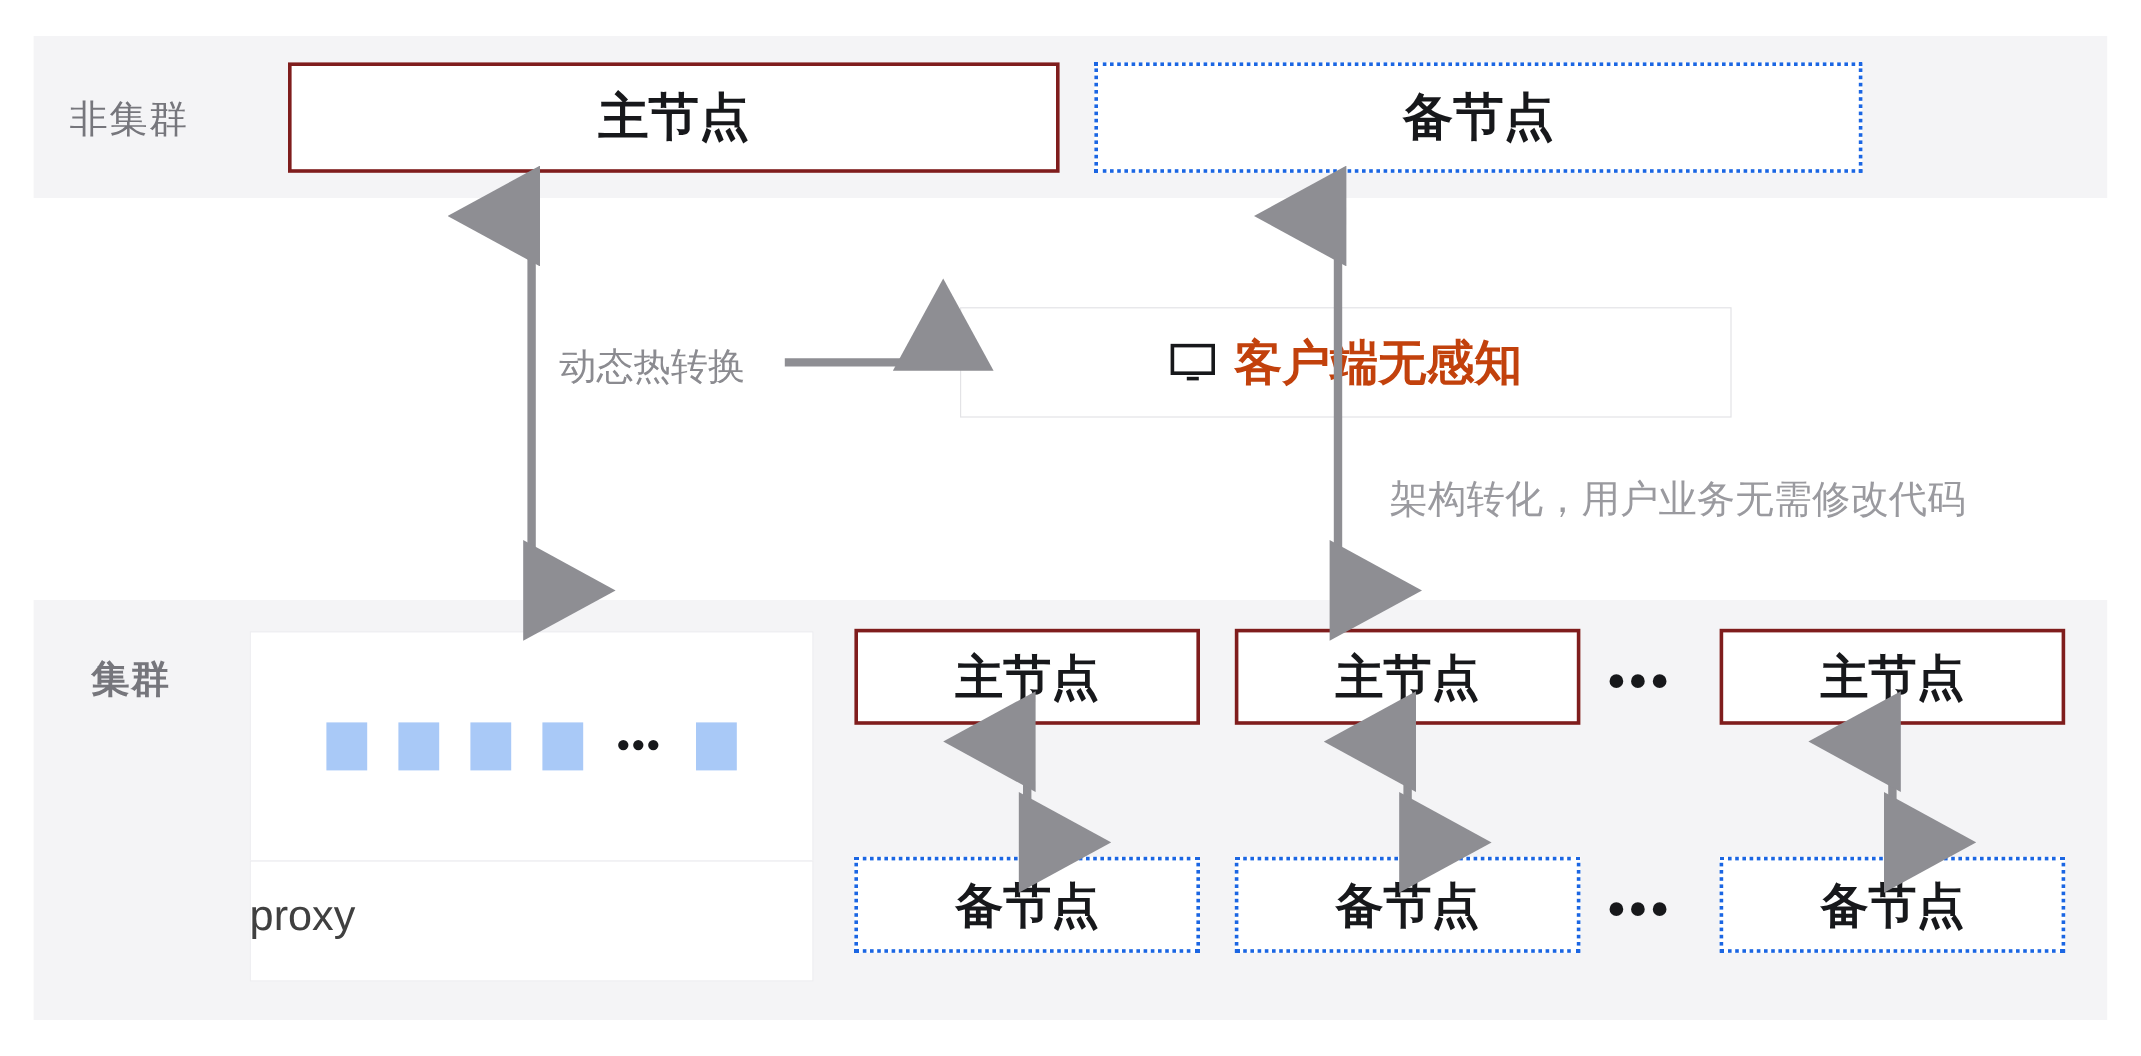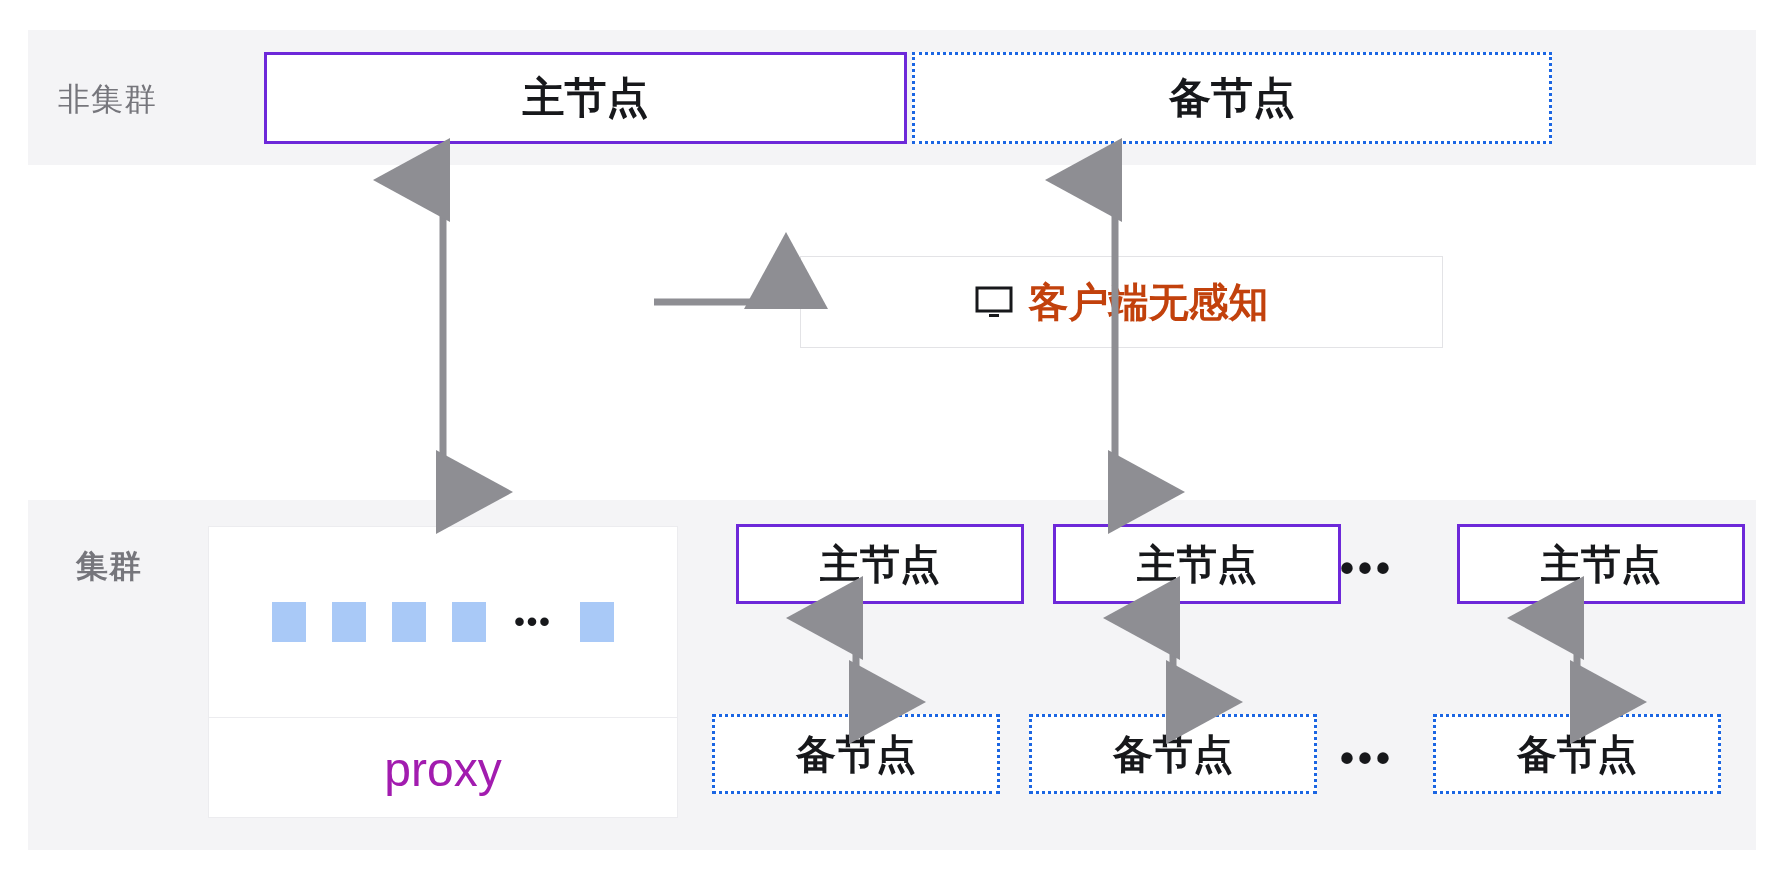--- a/index.html
+++ b/index.html
@@ -34,22 +34,21 @@
     position: absolute;
     background: #ffffff;
     display: flex;
     align-items: center;
     justify-content: center;
     box-sizing: border-box;
     color: #17181b;
     font-weight: bold;
   }
   .primary {
-    border: 3px solid #6d28d9;
-    margin-left: 24px;
+    border: 3px solid #7f1d1d;
   }
   .standby {
     border: 3px dotted #1b66e3;
   }
   .plain-box {
     position: absolute;
     background: #ffffff;
     border: 1px solid #e3e3e6;
     box-sizing: border-box;
   }
@@ -114,23 +113,23 @@
     font-size: 30px;
     font-weight: bold;
     letter-spacing: 2px;
     line-height: 0.6;
     margin: 0 2px;
   }
   .proxy-label {
     position: absolute;
     left: 0;
     width: 100%;
-    text-align: center;
-    color: #a21caf;
-    font-size: 48px;
+    text-align: left;
+    color: #404040;
+    font-size: 36px;
   }
   .ellipsis {
     position: absolute;
     color: #17181b;
     font-weight: bold;
     letter-spacing: 4px;
     line-height: 1;
     white-space: nowrap;
   }
 </style>
@@ -150,21 +149,23 @@
   <div class="plain-box client-box" style="left:800px; top:256px; width:643px; height:92px;">
     <span class="monitor-icon">
       <svg width="38" height="32" viewBox="0 0 38 32" aria-hidden="true">
         <rect x="2" y="2" width="34" height="23" fill="none" stroke="#17181b" stroke-width="3"></rect>
         <rect x="14" y="28" width="10" height="3" fill="#17181b"></rect>
       </svg>
     </span>
     <span>客户端无感知</span>
   </div>
 
-
+  <div class="caption caption-dark" style="left:466px; top:285px;">动态热转换</div>
+
+  <div class="caption" style="left:1158px; top:395px; font-size:32px;">架构转化，用户业务无需修改代码</div>
 
   <div class="panel" style="left:28px; top:500px; width:1728px; height:350px;"></div>
 
   <div class="row-label" style="left:76px; top:545px;font-weight:bold;">集群</div>
 
   <div class="proxy-outer" style="left:208px; top:526px; width:470px; height:292px;">
     <div class="proxy-top" style="top:0; height:192px;"></div>
     <div class="chips" style="top:72px; height:48px;">
       <span class="chip"></span>
       <span class="chip"></span>

